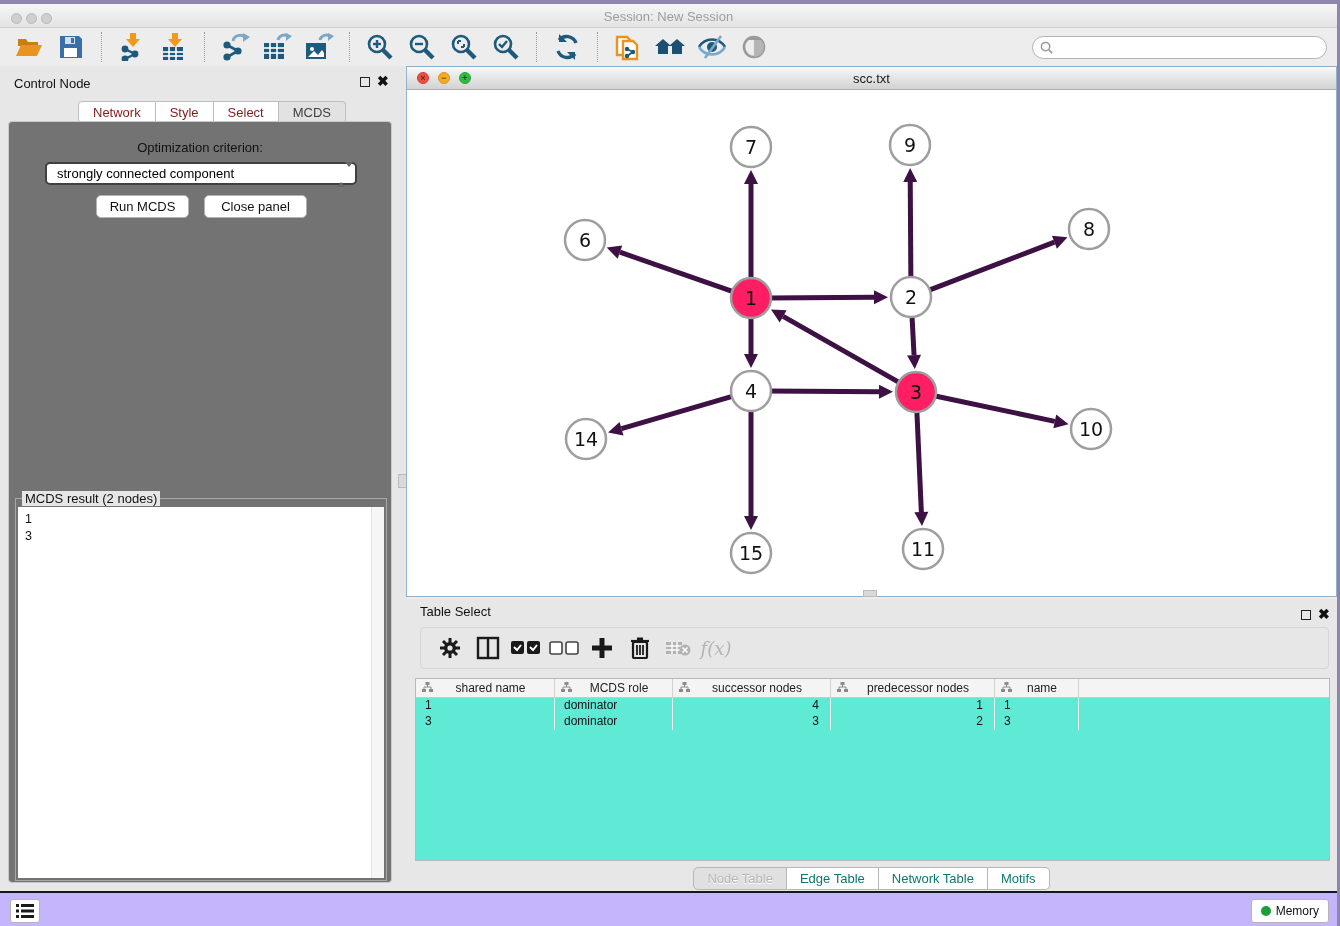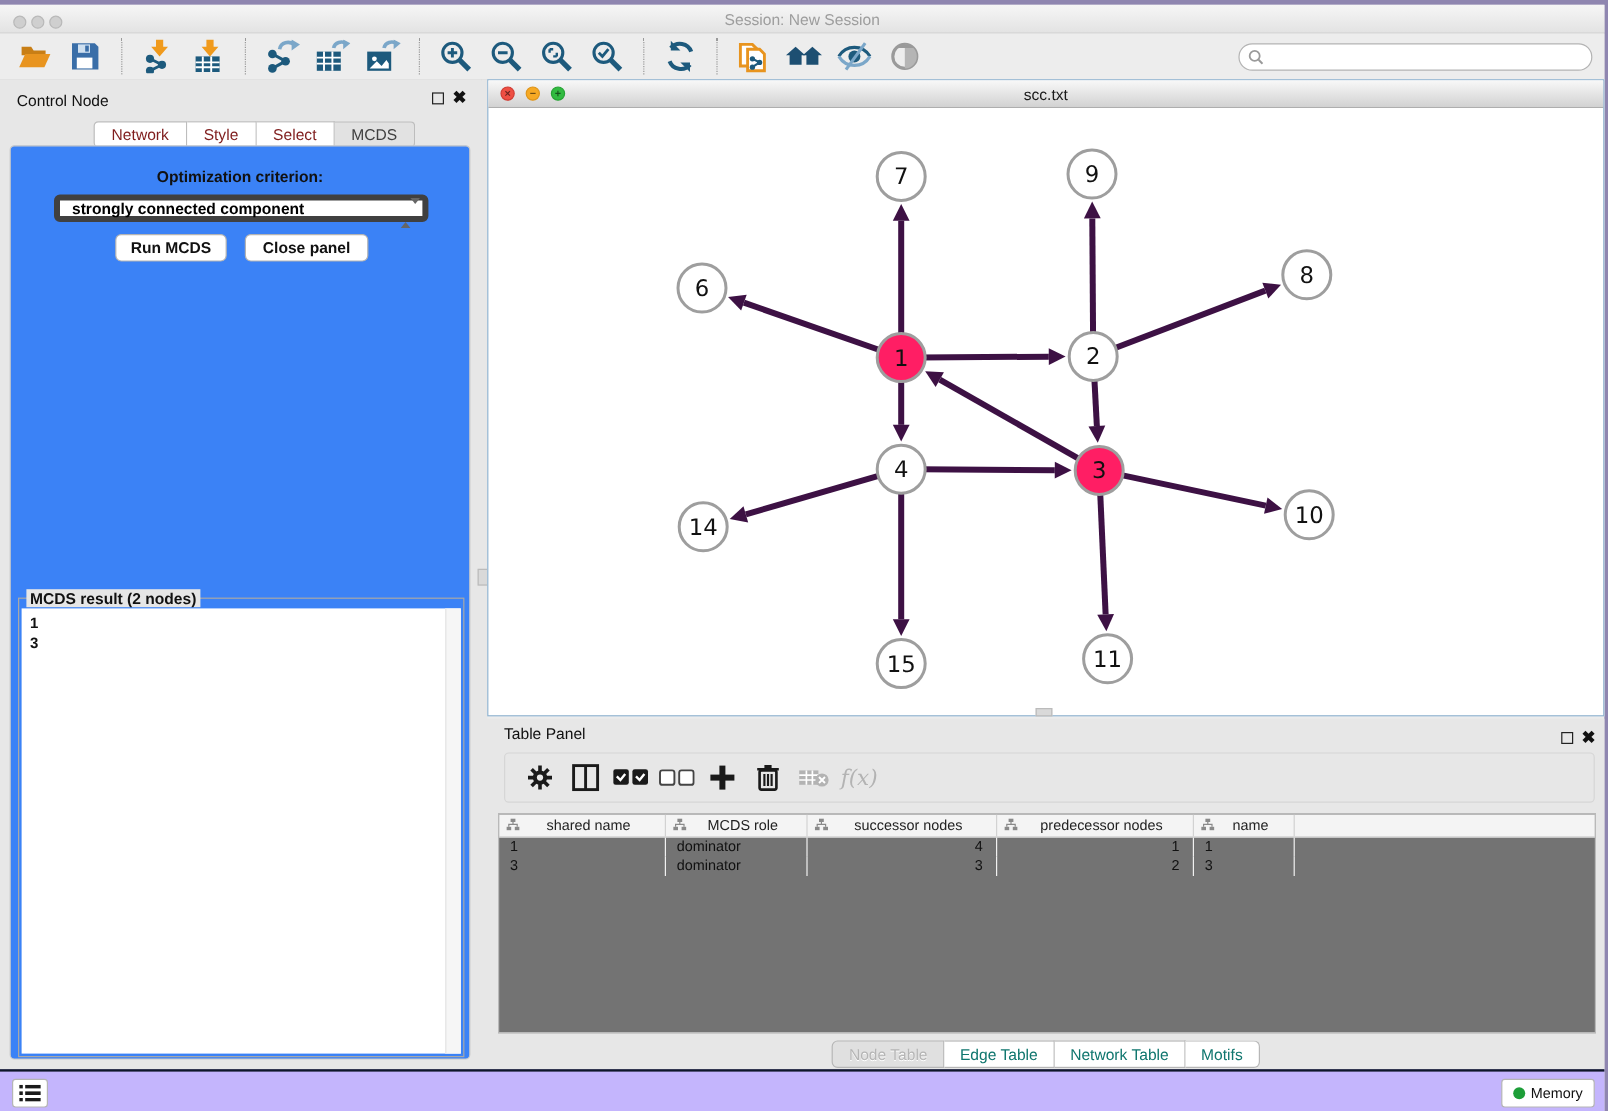--- a/index.html
+++ b/index.html
@@ -27,24 +27,24 @@
   #cp-header { position:absolute; left:14px; top:10px; font-size:13px; color:#111; }
   .panel-float { position:absolute; top:11px; width:10px; height:10px; border:1.6px solid #222; }
   .panel-close { position:absolute; top:8px; font-size:14px; font-weight:bold; color:#111; line-height:14px; }
   #cp-tabs { position:absolute; left:78px; top:35px; display:flex; }
   .cp-tab { height:22px; padding:0 14px; font-size:13px; background:#fff; border:1px solid #bdbdbd;
     border-left:none; display:flex; align-items:center; color:#7f1d1d; }
   .cp-tab:first-child { border-left:1px solid #bdbdbd; border-radius:4px 0 0 4px; }
   .cp-tab:last-child { border-radius:0 4px 4px 0; }
   .cp-tab.sel { background:#e2e2e2; color:#404040; }
   #cp-content { position:absolute; left:8px; top:55px; width:384px; height:762px;
-    background:#3b82f6; border:1px solid #c9c9c9; border-radius:4px;font-weight:bold; }
+    background:#737373; border:1px solid #c9c9c9; border-radius:4px; }
   #opt-label { position:absolute; width:100%; text-align:center; top:18px; font-size:13px; color:#111; }
   #criterion-select { position:absolute; left:36px; top:40px; width:312px; height:23px; background:#fff;
-    border:5px solid #404040; border-radius:5px; font-size:13px; display:flex; align-items:center; padding-left:10px; }
+    border:2px solid #404040; border-radius:5px; font-size:13px; display:flex; align-items:center; padding-left:10px; }
   #criterion-stepper { position:absolute; right:8px; top:3px; width:10px; height:16px; }
   .stp-up { width:0; height:0; border-left:4px solid transparent; border-right:4px solid transparent;
     border-bottom:5px solid #666; margin-bottom:3px; }
   .stp-dn { width:0; height:0; border-left:4px solid transparent; border-right:4px solid transparent;
     border-top:5px solid #666; }
   .cp-btn { position:absolute; top:73px; height:23px; background:#fff; border:1px solid #b3b3b3;
     border-radius:5px; font-size:13px; display:flex; align-items:center; justify-content:center; color:#111; }
   #group-box { position:absolute; left:6px; top:376px; width:372px; height:383px; border:1px solid #a8a8a8; }
   #group-label { position:absolute; left:6px; top:-8px; background:#e6e6e6; padding:0 3px; font-size:13px; color:#111; }
   #mcds-text { position:absolute; left:2px; top:8px; right:2px; bottom:2px; background:#fff; }
@@ -65,21 +65,21 @@
     line-height:11px; text-align:center; color:rgba(0,0,0,.55); font-weight:bold; }
   #net-title { position:absolute; width:100%; text-align:center; top:4px; font-size:13px; color:#1a1a1a; }
 
   
   #table-panel { position:absolute; left:406px; top:595px; width:931px; height:293px; background:#e7e7e7; }
   #tp-header { position:absolute; left:14px; top:5px; font-size:13px; color:#111; }
   #tp-toolbar { position:absolute; left:14px; top:28px; right:8px; height:42px; background:#e7e7e7;
     border:1px solid #d6d6d6; border-radius:4px; display:flex; align-items:center; padding-left:10px; }
   .tpt-btn { width:34px; height:32px; display:flex; align-items:center; justify-content:center; margin:0 2px; }
   #fx-label { font-size:18px; font-family:"DejaVu Serif",serif; font-style:italic; color:#b3b3b3; }
-  #node-table { position:absolute; left:9px; top:79px; width:915px; height:183px; background:#737373; border:1px solid #b9b9b9; }
+  #node-table { position:absolute; left:9px; top:79px; width:915px; height:183px; background:#5eead4; border:1px solid #b9b9b9; }
   #nt-headrow { display:flex; height:19px; background:#f4f4f4; border-bottom:1px solid #c9c9c9; }
   .th { display:flex; align-items:center; font-size:12px; color:#222; border-right:1px solid #d2d2d2; }
   .th .tree-ico { margin-left:6px; }
   .th .lbl { flex:1; text-align:center; padding-right:6px; }
   .tr { display:flex; height:16px; font-size:12px; color:#111; }
   .td { overflow:hidden; white-space:nowrap; border-right:1px solid #f1f1f1; }
   .td.left { text-align:left; padding-left:9px; }
   .td.right { text-align:right; padding-right:11px; }
   #tp-tabs { position:absolute; left:0; right:0; top:268px; display:flex; justify-content:center; }
   .tp-tab { height:23px; padding:0 13px; background:#fff; border:1px solid #b7b7b7; border-left:none;
@@ -360,21 +360,21 @@
         <text x="516" y="459" text-anchor="middle" dy="0.35em" font-size="19" font-family="DejaVu Sans, sans-serif" fill="#111">11</text>
         <circle cx="179" cy="349" r="20" fill="#ffffff" stroke="#9e9e9e" stroke-width="2.5"></circle>
         <text x="179" y="349" text-anchor="middle" dy="0.35em" font-size="19" font-family="DejaVu Sans, sans-serif" fill="#111">14</text>
         <circle cx="344" cy="463" r="20" fill="#ffffff" stroke="#9e9e9e" stroke-width="2.5"></circle>
         <text x="344" y="463" text-anchor="middle" dy="0.35em" font-size="19" font-family="DejaVu Sans, sans-serif" fill="#111">15</text>
       </svg>
   </div>
   <div id="h-handle"></div>
 
   <div id="table-panel">
-    <div id="tp-header">Table Panel</div>
+    <div id="tp-header">Table Select</div>
     <span class="panel-float" style="left:895px"></span>
     <span class="panel-close" style="left:912px">✖</span>
 
     <div id="tp-toolbar">
       <span class="tpt-btn">
         <svg width="22" height="22" viewBox="0 0 22 22">
             <g stroke="#1a1a1a" stroke-width="3">
               <line x1="11" y1="1" x2="11" y2="21"></line>
               <line x1="1" y1="11" x2="21" y2="11"></line>
               <line x1="4" y1="4" x2="18" y2="18"></line>

